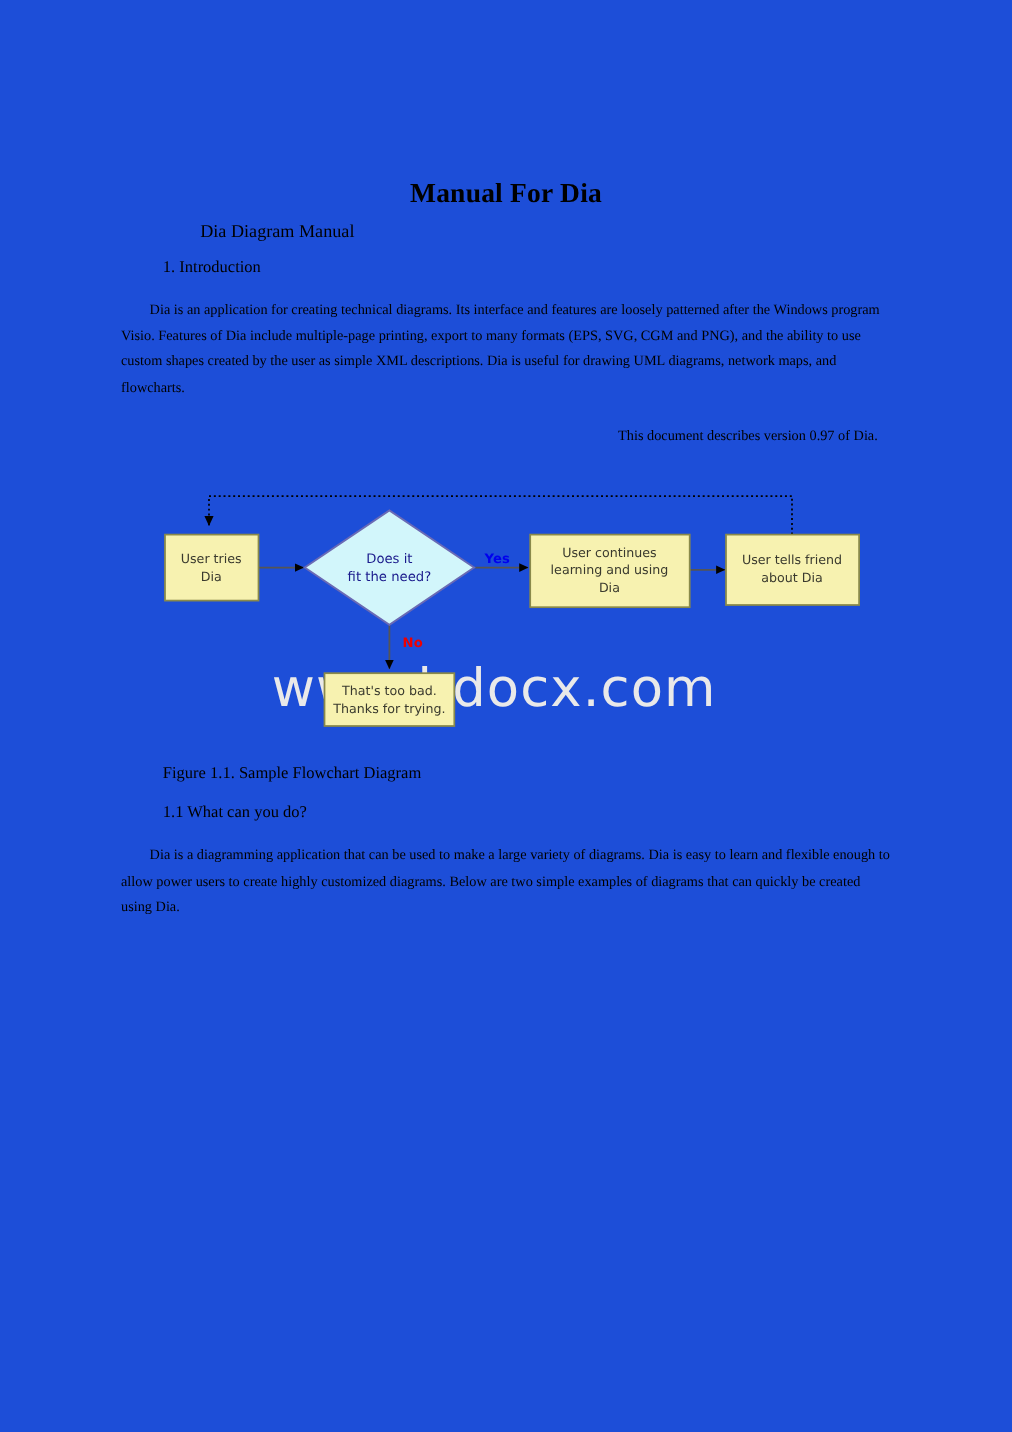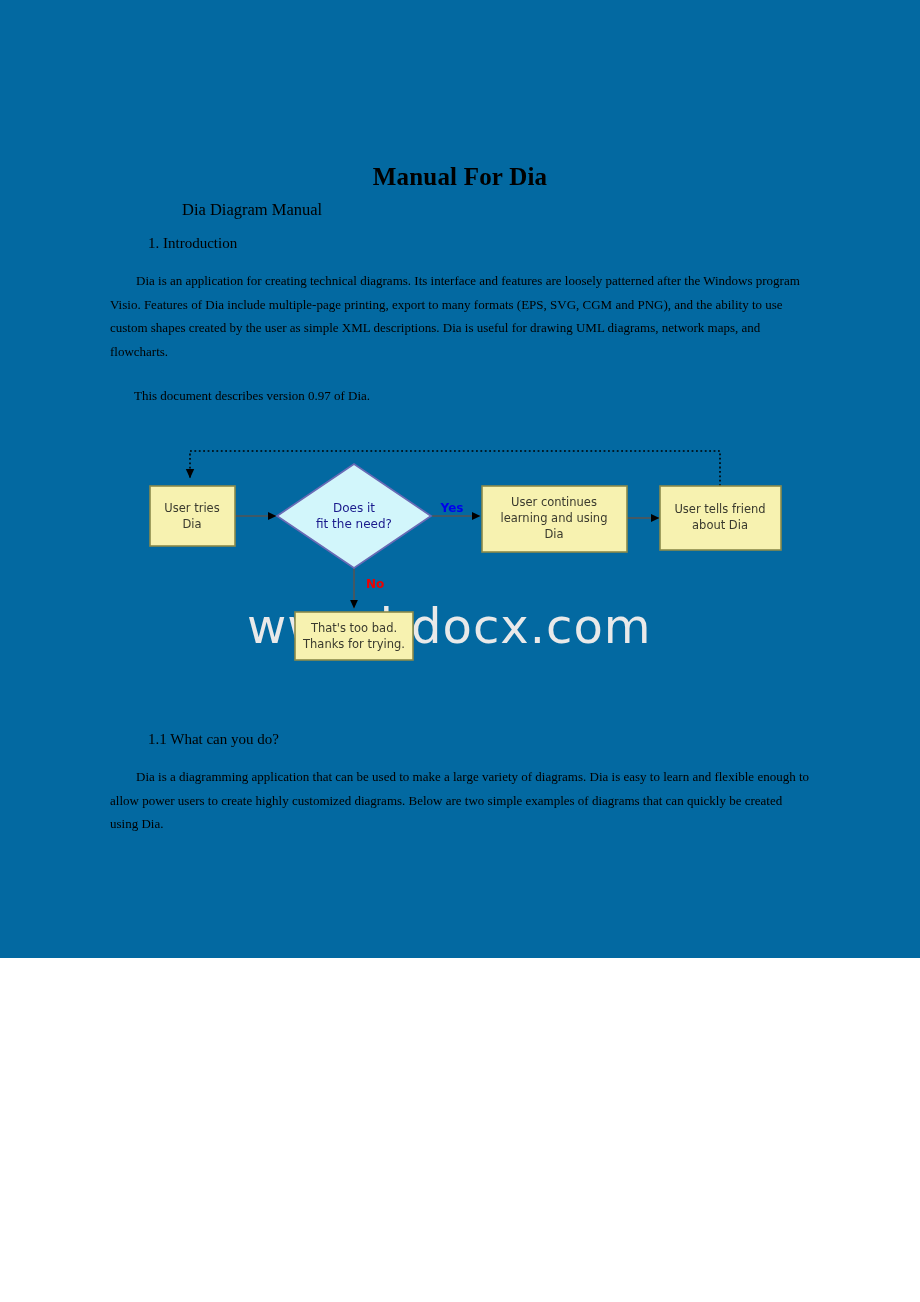--- a/index.html
+++ b/index.html
@@ -7,22 +7,22 @@
     padding: 0;
     background: #ffffff;
   }
   body {
     font-family: "Liberation Serif", "DejaVu Serif", serif;
     color: #000000;
   }
   #page {
     position: relative;
     width: 920px;
-    height: 958px;
-    background: #0369a1;
+    height: 1302px;
+    background: #1d4ed8;
     overflow: hidden;
   }
   .doc-title {
     position: absolute;
     left: 0;
     top: 146px;
     width: 920px;
     text-align: center;
     font-size: 25px;
     font-weight: bold;
@@ -100,21 +100,21 @@
 <div id="page">
 
   <h1 class="doc-title">Manual For Dia</h1>
 
   <div class="subtitle-line">Dia Diagram Manual</div>
 
   <div class="section-head" style="left:148px; top:235px;">1. Introduction</div>
 
   <div class="para" style="left:110px; top:269px; width:700px; text-indent:26px;">Dia is an application for creating technical diagrams. Its interface and features are loosely patterned after the Windows program Visio. Features of Dia include multiple-page printing, export to many formats (EPS, SVG, CGM and PNG), and the ability to use custom shapes created by the user as simple XML descriptions. Dia is useful for drawing UML diagrams, network maps, and flowcharts.</div>
 
-  <div class="para" style="left:108px; top:384px; width:700px; text-indent:26px;">This document describes version 0.97 of Dia.</div>
+  <div class="para" style="left:98px; top:384px; width:700px; text-indent:26px;text-align:right;">This document describes version 0.97 of Dia.</div>
 
   <div id="watermark">www.bdocx.com</div>
 
   <div id="flowchart">
     <svg width="660" height="250" viewBox="0 0 660 250" xmlns="http://www.w3.org/2000/svg">
       <defs>
         <marker id="arrowBlack" markerWidth="9" markerHeight="9" refX="8" refY="4.5" orient="auto" markerUnits="userSpaceOnUse">
           <path d="M0,0.6 L8.4,4.5 L0,8.4 z" fill="#000000"></path>
         </marker>
         <marker id="arrowBlackDotted" markerWidth="10" markerHeight="10" refX="9" refY="5" orient="auto" markerUnits="userSpaceOnUse">
@@ -172,18 +172,19 @@
       </g>
 
       <g>
         <rect x="155" y="174" width="118" height="48" fill="#f7f2b0" stroke="#8a8a4a" stroke-width="1.6"></rect>
         <text class="fc-label" x="214" y="194" text-anchor="middle">That's too bad.</text>
         <text class="fc-label" x="214" y="210" text-anchor="middle">Thanks for trying.</text>
       </g>
     </svg>
   </div>
 
+  <div class="section-head" style="left:148px; top:695px;">Figure 1.1. Sample Flowchart Diagram</div>
 
   <div class="section-head" style="left:148px; top:731px;">1.1 What can you do?</div>
 
   <div class="para" style="left:110px; top:765px; width:700px; text-indent:26px;">Dia is a diagramming application that can be used to make a large variety of diagrams. Dia is easy to learn and flexible enough to allow power users to create highly customized diagrams. Below are two simple examples of diagrams that can quickly be created using Dia.</div>
 
 </div>
 
 </body></html>

